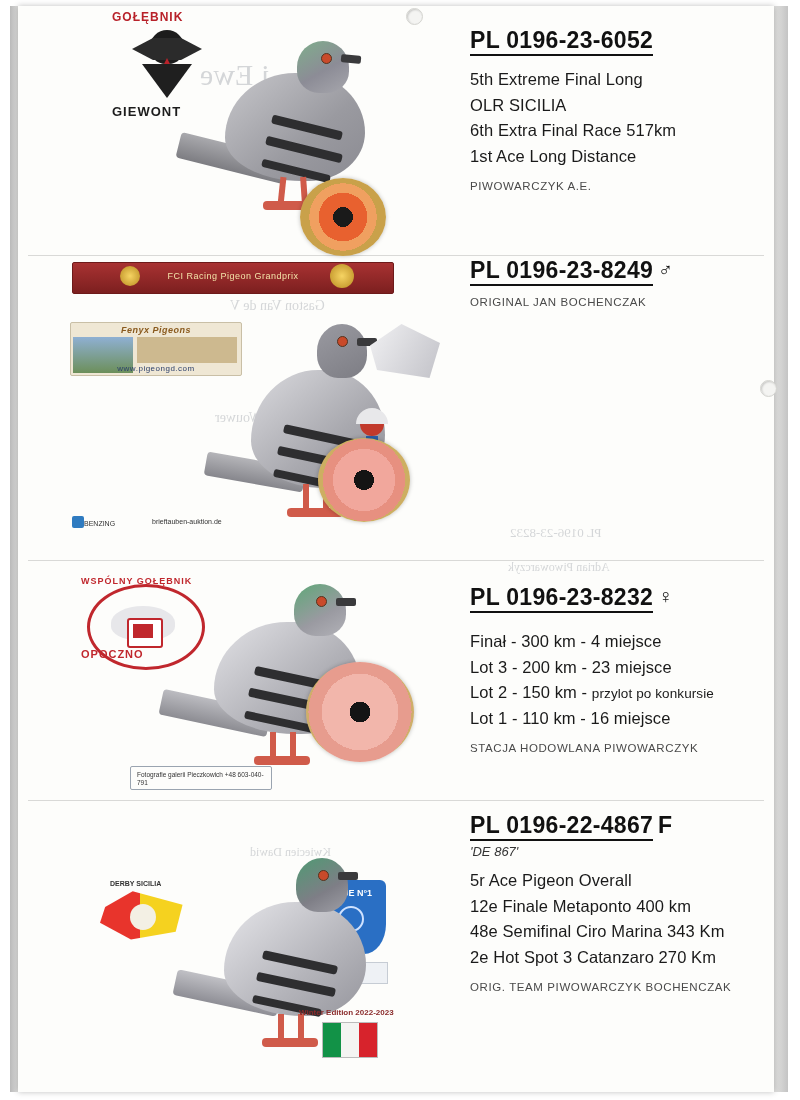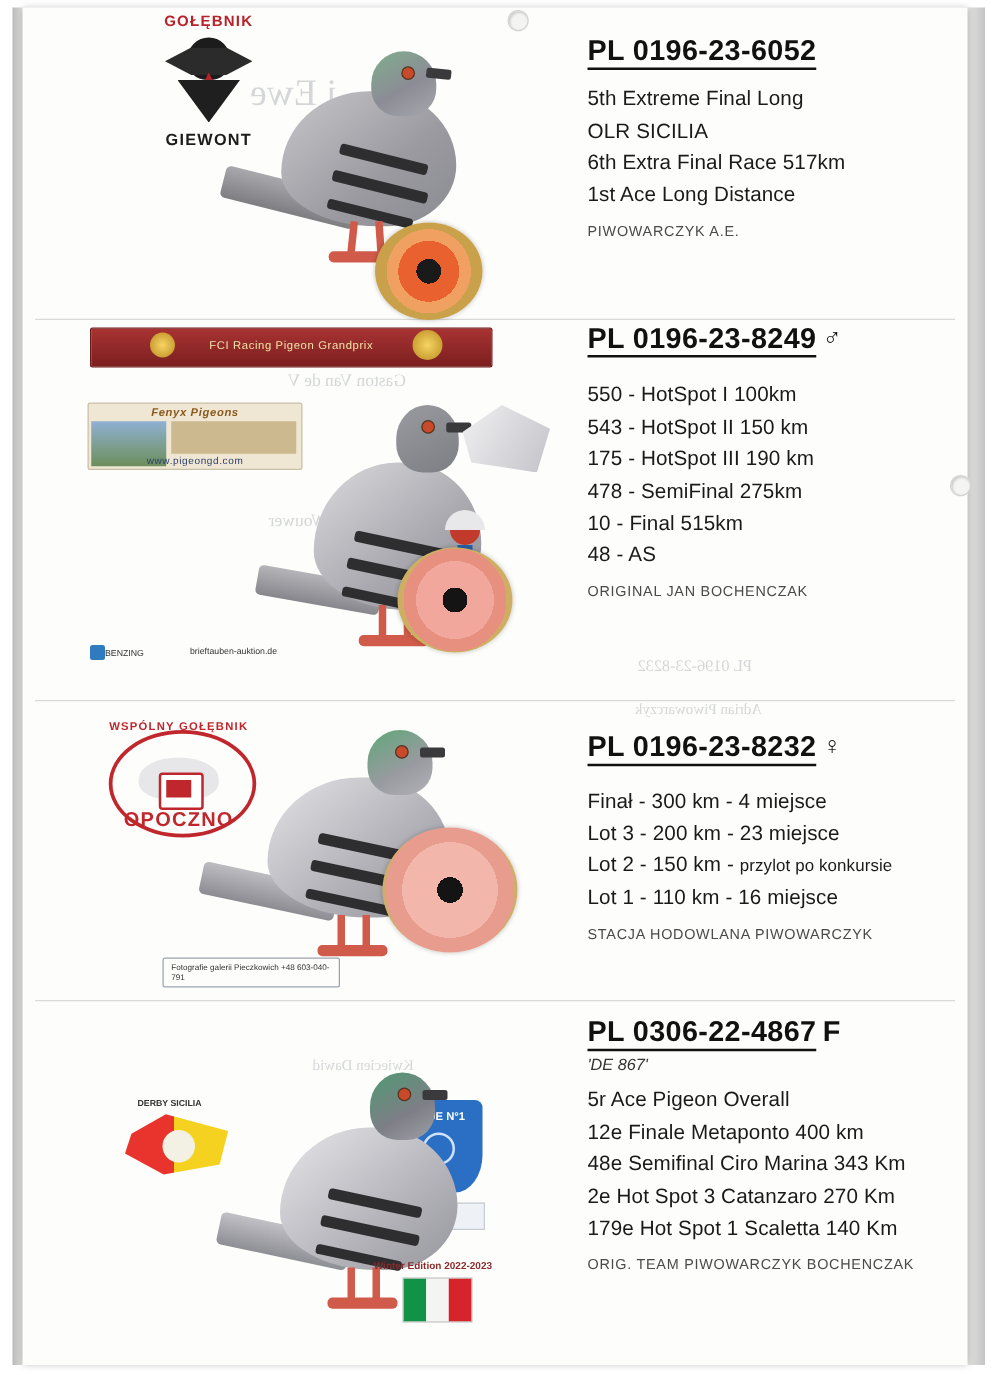--- a/index.html
+++ b/index.html
@@ -169,21 +169,21 @@
   
   .eyecup {
     position: absolute;
     border-radius: 50%;
     box-shadow: 0 0 4px rgba(0,0,0,0.25);
   }
 
   
   .logo {
     position: absolute;
-    text-align: center;
+    text-align: left;
   }
   .logo-text {
     font-weight: bold;
     letter-spacing: 1px;
   }
   .banner {
     position: absolute;
     border-radius: 2px;
     overflow: hidden;
   }
@@ -320,41 +320,33 @@
   <div class="eyecup" style="left:318px; top:438px; width:92px; height:84px; background:radial-gradient(circle at 50% 50%, #141414 0 16%, #f1a79c 16% 50%, #e79080 50% 66%, #cdae62 66% 84%, #9d8741 84% 100%);"></div>
 
   <div class="mini" style="left:84px; top:520px;">BENZING</div>
   <div style="position:absolute; left:72px; top:516px; width:12px; height:12px; background:#2f7bc0; border-radius:2px;"></div>
   <div class="mini" style="left:152px; top:518px; width:90px; line-height:1.2;">brieftauben-auktion.de</div>
 
   <div class="entry" style="top:258px;">
     <div class="ring-wrap">
       <span class="ring">PL 0196-23-8249</span><span class="sex">♂</span>
     </div>
-    <div class="lines" id="lines-2" style="margin-top:18px;">
-        <div class="line">550 - HotSpot I 100km</div>
-        <div class="line">543 - HotSpot II 150 km</div>
-        <div class="line">175 - HotSpot III 190 km</div>
-        <div class="line">478 - SemiFinal 275km</div>
-        <div class="line">10 - Final 515km</div>
-        <div class="line">48 - AS</div>
-      </div>
     <div class="credit">ORIGINAL JAN BOCHENCZAK</div>
   </div>
 
   <div class="divider" style="top:800px"></div>
 
   <div class="logo" style="left:78px; top:578px; width:130px;">
     <div style="position:relative; width:124px; height:92px; margin:0 auto;">
       <div style="position:absolute; left:6px; top:6px; width:112px; height:80px; border:3px solid #c0272d; border-radius:50%;"></div>
       <div style="position:absolute; left:30px; top:28px; width:64px; height:34px; background:#e7e7ea; border-radius:50% 50% 40% 40%;"></div>
       <div style="position:absolute; left:46px; top:40px; width:32px; height:26px; background:#fff; border:2px solid #c0272d; border-radius:3px;"></div>
       <div style="position:absolute; left:52px; top:46px; width:20px; height:14px; background:#c0272d;"></div>
       <div class="logo-text" style="position:absolute; left:0; top:-2px; width:124px; font-size:9px; color:#c0272d;">WSPÓLNY GOŁĘBNIK</div>
-      <div class="logo-text" style="position:absolute; left:0; top:70px; width:124px; font-size:16px; color:#c0272d;">OPOCZNO</div>
+      <div class="logo-text" style="position:absolute; left:0; top:70px; width:124px; font-size:11px; color:#c0272d;">OPOCZNO</div>
     </div>
   </div>
 
   <div class="pigeon" style="left:190px; top:570px; width:210px; height:220px;">
     <div class="pg-tail" style="left:-30px; top:130px; width:110px; height:26px; transform:rotate(12deg); border-radius:4px; background:linear-gradient(180deg,#bcbcc1,#8c8c92);"></div>
     <div class="pg-body" style="left:24px; top:52px; width:146px; height:112px; background:linear-gradient(140deg,#e2e2e6,#b0b0b6 60%,#94949b);"></div>
     <div class="pg-bar" style="left:64px; top:104px; width:78px; height:9px; transform:rotate(12deg);"></div>
     <div class="pg-bar" style="left:58px; top:126px; width:82px; height:9px; transform:rotate(12deg);"></div>
     <div class="pg-bar" style="left:54px; top:148px; width:72px; height:8px; transform:rotate(12deg);"></div>
     <div style="position:absolute; left:104px; top:14px; width:52px; height:52px; border-radius:50% 50% 42% 42%; background:linear-gradient(150deg,#5fa878,#9a9aa1 60%,#b2b2b8);"></div>
@@ -415,25 +407,24 @@
 
   <div class="mini" style="left:299px; top:1008px; font-size:8px; font-weight:bold; color:#8a2b2b;">Winter Edition 2022-2023</div>
   <div class="flag-it" style="left:322px; top:1022px; width:54px; height:34px;">
     <div style="background:#129247;"></div>
     <div style="background:#f4f4f2;"></div>
     <div style="background:#d7232c;"></div>
   </div>
 
   <div class="entry" style="top:812px;">
     <div class="ring-wrap">
-      <span class="ring">PL 0306-22-4867</span><span class="suffix-f">F</span>
+      <span class="ring">PL 0196-22-4867</span><span class="suffix-f">F</span>
     </div>
     <div class="alias">'DE 867'</div>
     <div class="lines" id="lines-4" style="margin-top:9px;">
         <div class="line">5r Ace Pigeon Overall</div>
         <div class="line">12e Finale Metaponto 400 km</div>
         <div class="line">48e Semifinal Ciro Marina 343 Km</div>
         <div class="line">2e Hot Spot 3 Catanzaro 270 Km</div>
-        <div class="line">179e Hot Spot 1 Scaletta 140 Km</div>
       </div>
     <div class="credit mixed">ORIG. TEAM PIWOWARCZYK BOCHENCZAK</div>
   </div>
 </div>
 
 </body></html>

